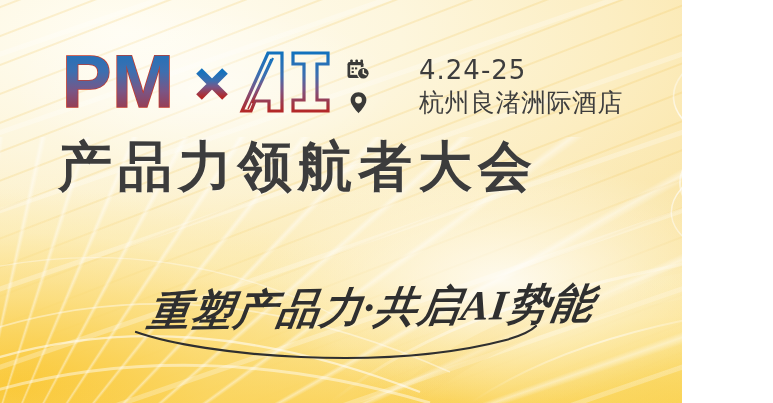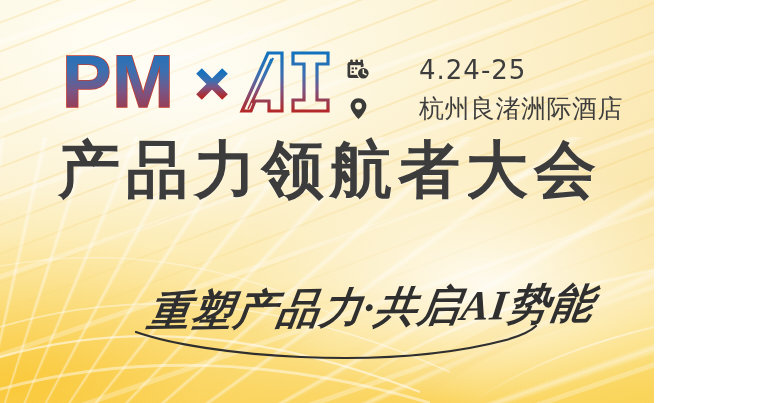--- a/index.html
+++ b/index.html
@@ -7,20 +7,21 @@
     padding: 0;
     background: #ffffff;
   }
   #poster {
     position: relative;
     width: 654px;
     height: 403px;
     overflow: hidden;
     font-family: "Liberation Sans", "DejaVu Sans", sans-serif;
     background: #fdf3d4;
+    padding-left: 28px;
   }
 
   
   .bg-base {
     position: absolute;
     inset: 0;
     background:
       radial-gradient(120% 90% at 18% 8%, #fffdf3 0%, #fdf6dd 34%, #fcedc0 62%, #f9de93 100%);
   }
   .bg-gold-bottom {
@@ -125,21 +126,21 @@
     position: absolute;
     left: 345px;
     top: 54px;
   }
   .meta-line {
     display: flex;
     align-items: center;
     height: 32px;
     gap: 36px;
   }
-  .meta-line + .meta-line { margin-top: 6px; }
+  .meta-line + .meta-line { }
   .meta-icon {
     width: 26px;
     height: 26px;
     display: flex;
     align-items: center;
     justify-content: center;
     margin-right: 12px;
     flex: 0 0 26px;
   }
   .meta-text {
@@ -153,21 +154,21 @@
     font-family: "DejaVu Sans", sans-serif;
     font-size: 26px;
     letter-spacing: 1px;
   }
 
   
   .headline {
     position: absolute;
     left: 58px;
     top: 139px;
-    font-size: 62px;
+    font-size: 54px;
     font-weight: bold;
     color: #3c3c3c;
     letter-spacing: 6px;
     line-height: 1;
     white-space: nowrap;
     text-shadow: 0 1px 0 rgba(255,255,255,0.35);
   }
 
   
   .subtitle {

